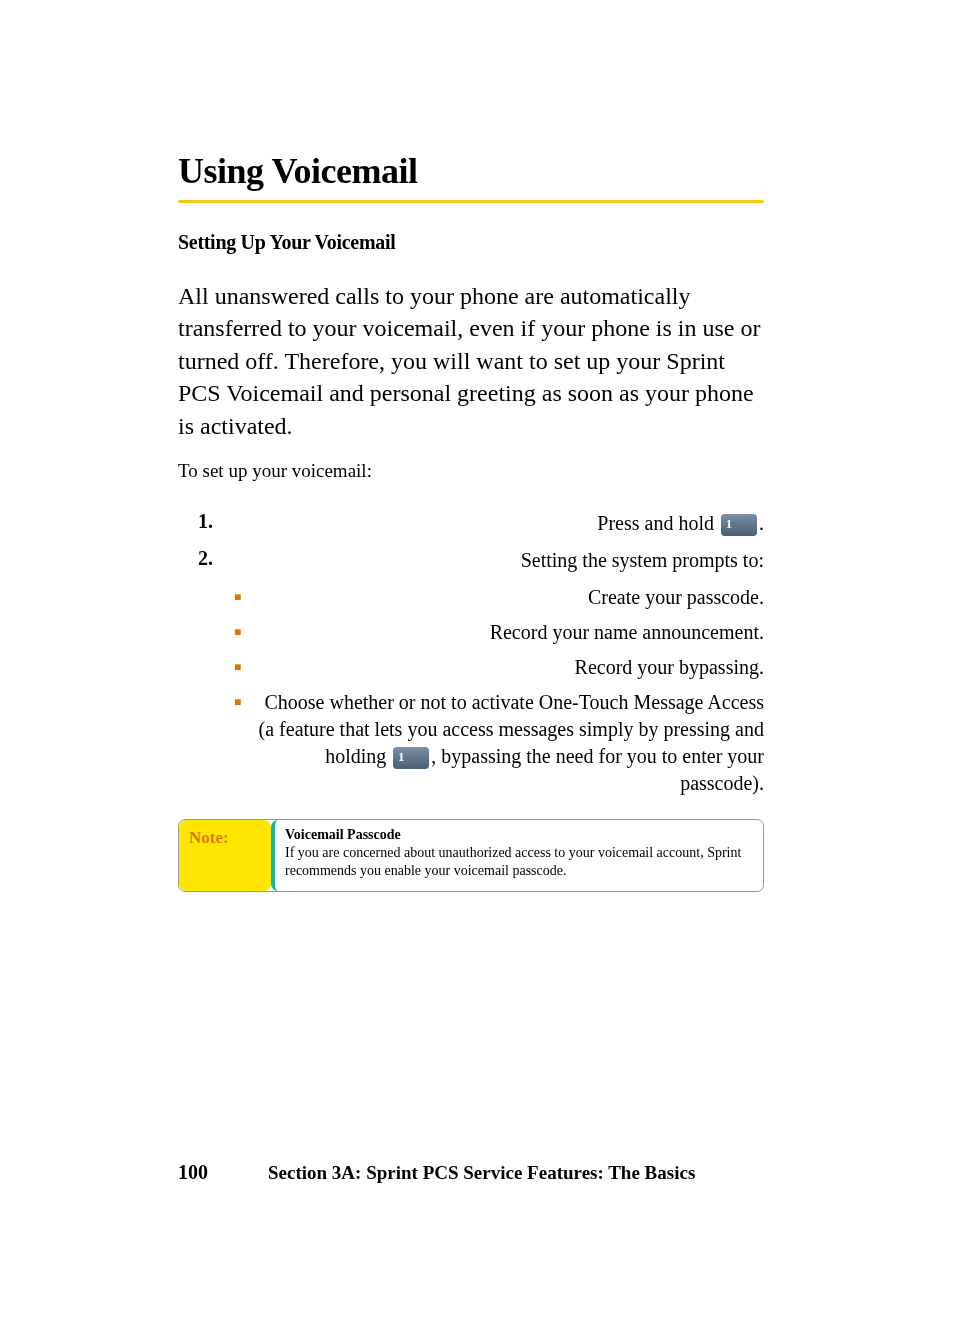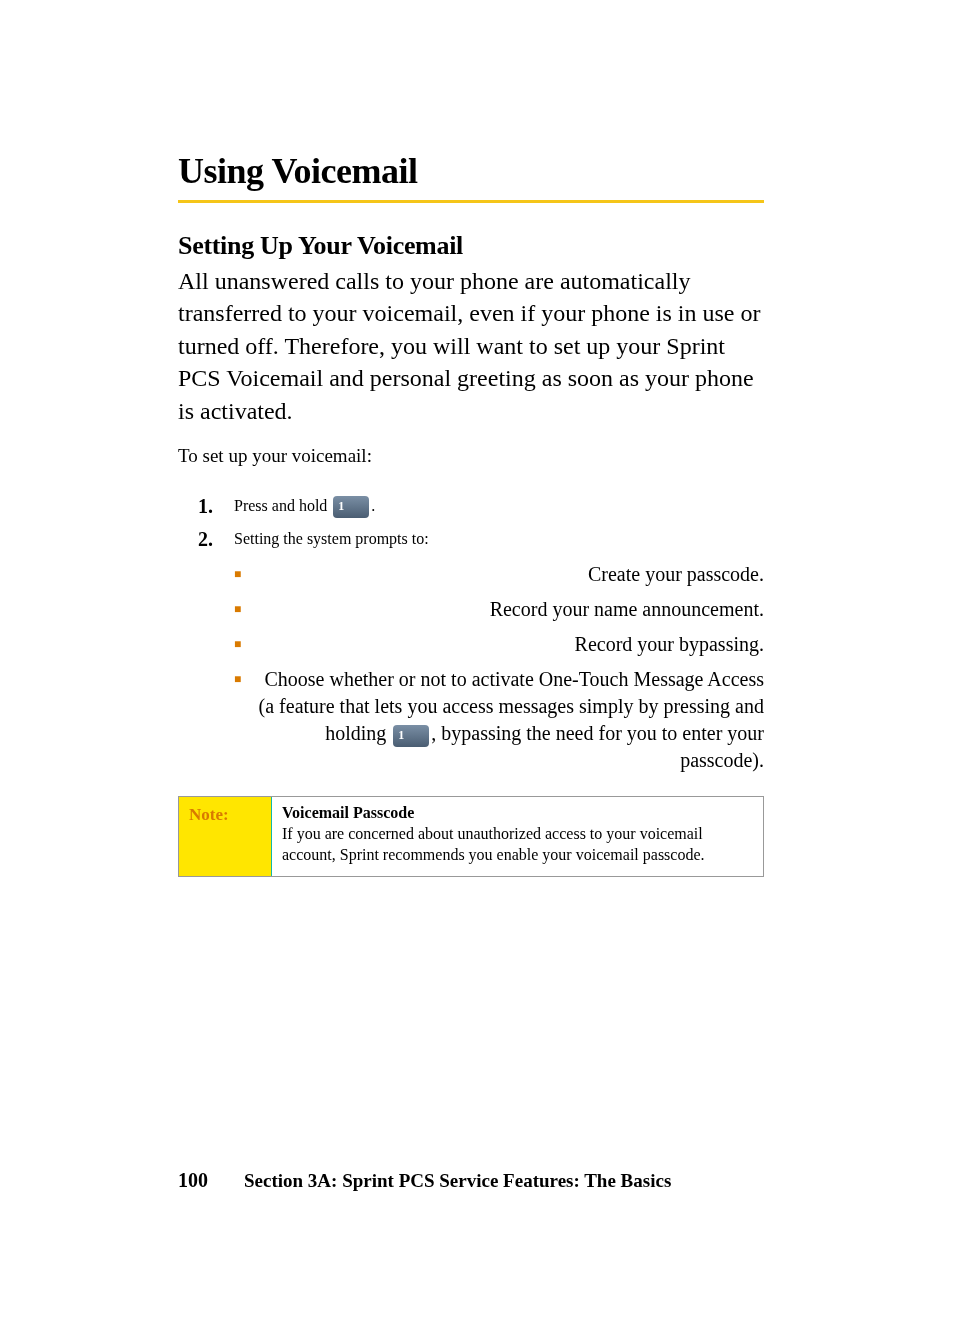--- a/index.html
+++ b/index.html
@@ -1,18 +1,19 @@
 <!DOCTYPE html>
 <html><head>
   <meta charset="utf-8">
   <style>
     * {
       margin: 0;
       padding: 0;
       box-sizing: border-box;
+      border-radius: 7px;
     }
     body {
       width: 954px;
       height: 1336px;
       background: #ffffff;
       font-family: Georgia, 'Times New Roman', serif;
       color: #000000;
       position: relative;
     }
     .page-content {
@@ -23,23 +24,23 @@
       font-weight: bold;
       margin-bottom: 8px;
       letter-spacing: -0.5px;
     }
     .heading-underline {
       height: 3px;
       background: #f5c518;
       margin-bottom: 28px;
     }
     .sub-heading {
-      font-size: 26px;
-      font-weight: bold;
-      margin-bottom: 4px;
+      font-size: 20px;
+      font-weight: bold;
+      margin-bottom: 26px;
       letter-spacing: -0.3px;
     }
     .body-para {
       font-size: 24px;
       line-height: 1.35;
       margin-bottom: 18px;
     }
     .bold-para {
       font-size: 19px;
       font-weight: normal;
@@ -53,23 +54,24 @@
       display: flex;
       align-items: flex-start;
       margin-bottom: 10px;
     }
     .list-number {
       font-weight: bold;
       font-size: 20px;
       min-width: 36px;
     }
     .list-text {
-      font-size: 16px;
+      font-size: 20px;
       line-height: 1.35;
       flex: 1;
+      text-align: right;
     }
     .bullet-list {
       list-style: none;
       padding-left: 56px;
       margin-top: 8px;
     }
     .bullet-list > li {
       display: flex;
       align-items: flex-start;
       margin-bottom: 8px;
@@ -114,35 +116,35 @@
       background: #ffe600;
       color: #d97a00;
       font-weight: bold;
       font-size: 17px;
       padding: 8px 10px;
       flex-shrink: 0;
       width: 92px;
     }
     .note-content {
       padding: 6px 10px 10px 10px;
-      font-size: 16px;
+      font-size: 14px;
       line-height: 1.3;
-      border-left: 1px solid #14b8a6;
+      border-left: 4px solid #14b8a6;
     }
     .note-title {
       font-weight: bold;
       display: block;
     }
     .footer {
       position: absolute;
-      bottom: 144px;
+      bottom: 152px;
       left: 178px;
       display: flex;
       align-items: center;
-      gap: 36px;
+      gap: 60px;
     }
     .page-number {
       font-size: 20px;
       font-weight: bold;
     }
     .section-label {
       font-size: 19px;
       font-weight: bold;
     }
   </style>

